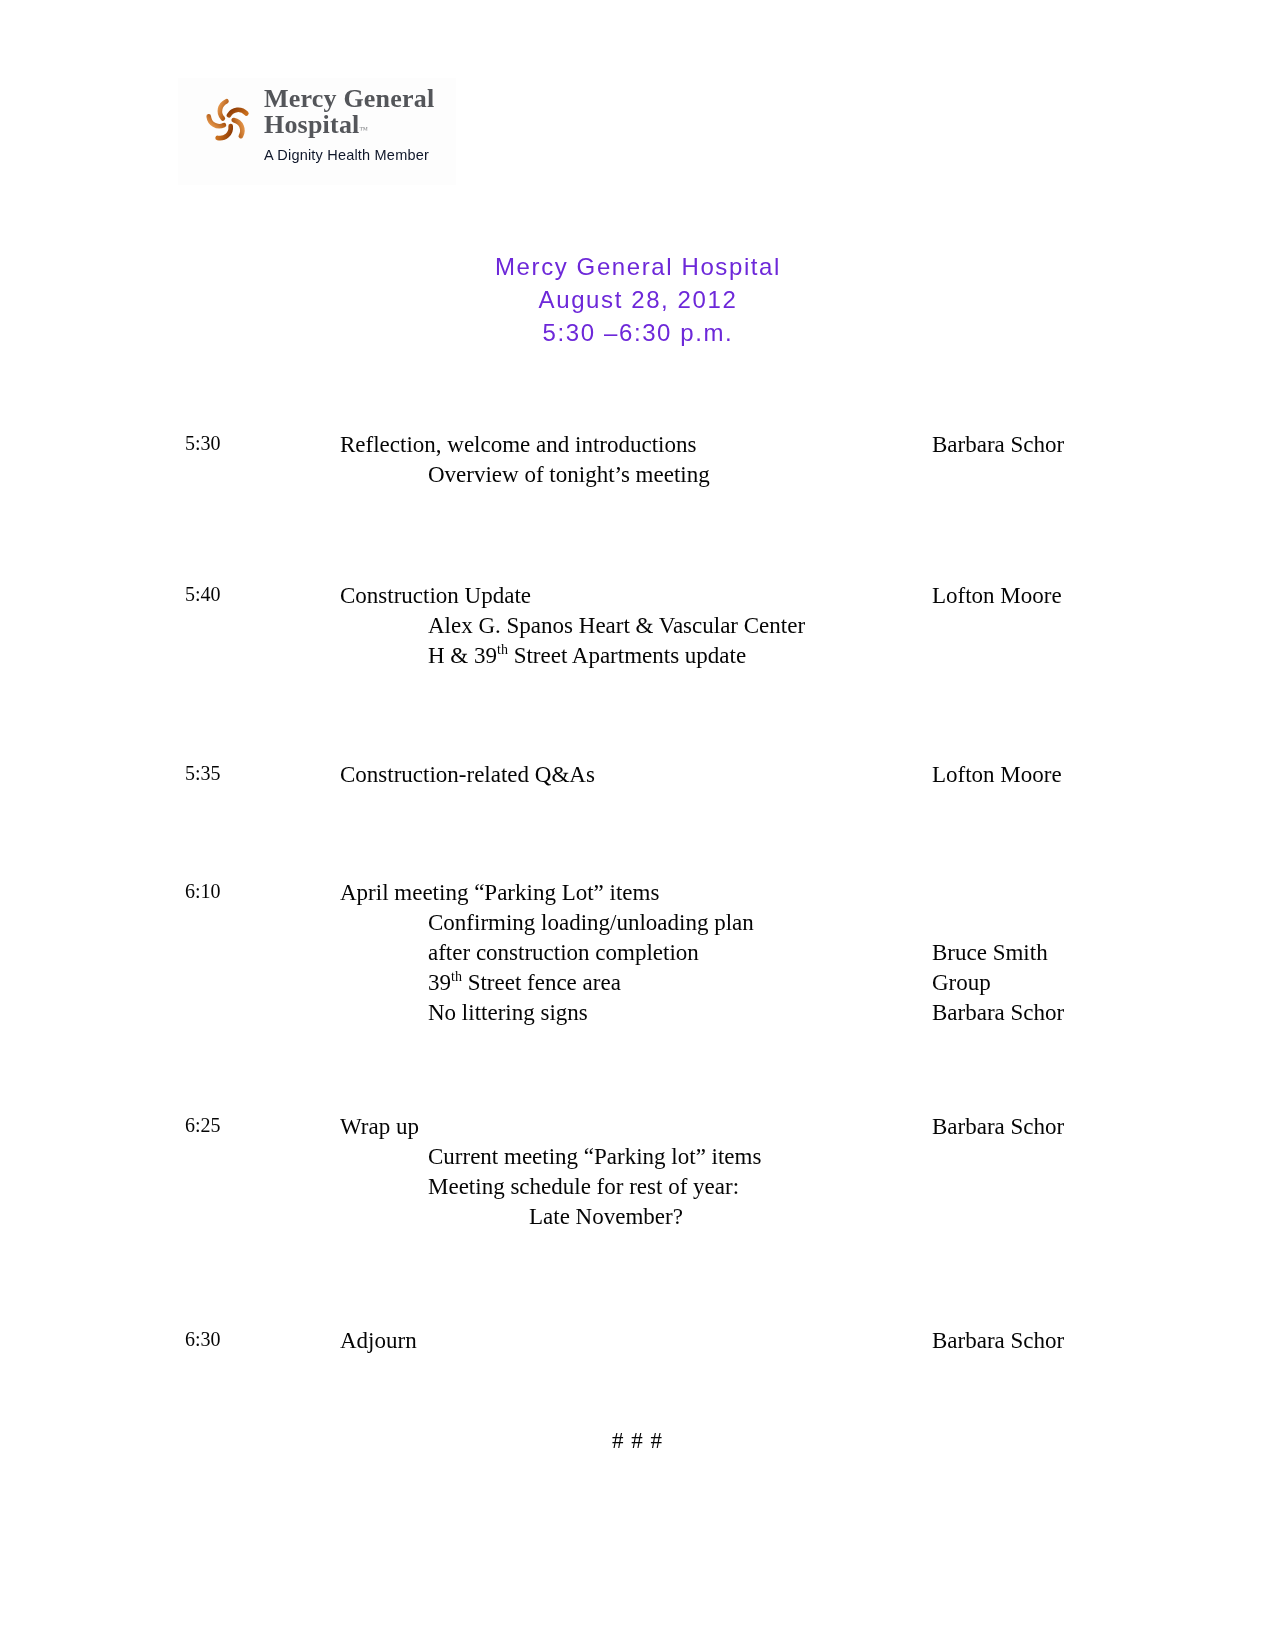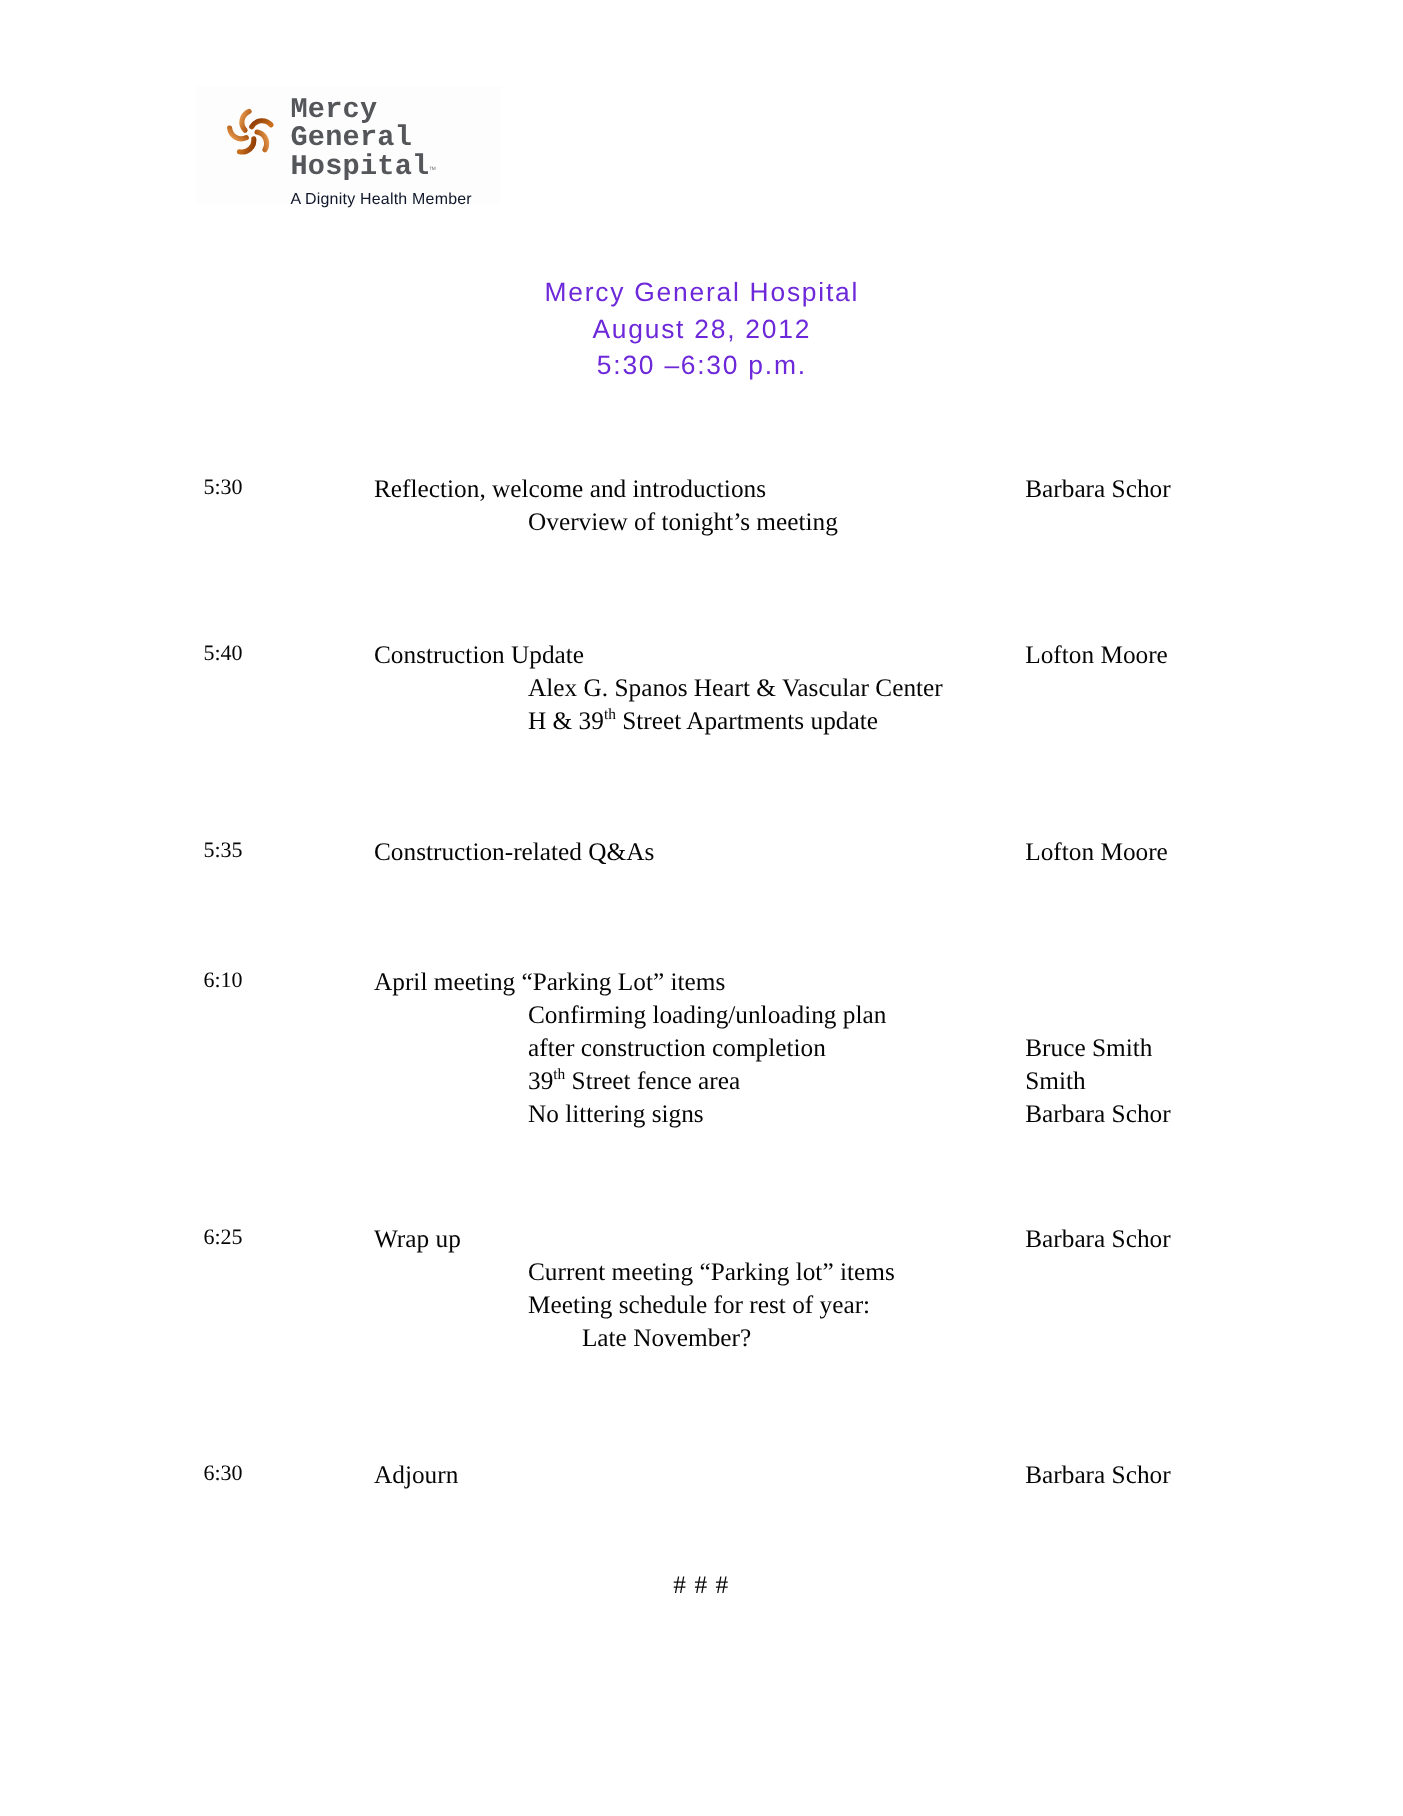--- a/index.html
+++ b/index.html
@@ -17,21 +17,21 @@
     position:absolute;
     left:178px; top:78px;
     width:278px; height:107px;
     background:#fdfdfd;
     display:flex;
     align-items:flex-start;
   }
   .logo-icon{margin:12px 10px 0 24px;flex:0 0 auto;}
   .logo-text{padding-top:8px;}
   .logo-name{
-    font-family:Liberation Mono, monospace;
+    font-family:Liberation Serif, serif;
     font-weight:700;
     font-size:26px;
     line-height:26px;
     color:#54565a;
     letter-spacing:0.2px;
   }
   .tm{font-size:9px;font-weight:400;color:#85878a;}
   .logo-tagline{
     font-family:"Liberation Sans","DejaVu Sans",sans-serif;
     font-size:14.5px;
@@ -57,21 +57,21 @@
   .row{position:relative;height:30px;}
   .time{
     position:absolute;left:185px;top:0;
     font-size:20px;white-space:nowrap;
   }
   .item{
     position:absolute;top:0;
     font-size:23px;white-space:nowrap;
   }
   .ind0{left:340px;}
-  .ind1{left:480px;}
+  .ind1{left:428px;}
   .ind2{left:529px;}
   .presenter{
     position:absolute;left:932px;top:0;
     font-size:23px;white-space:nowrap;
   }
   .sup{font-size:14px;position:relative;top:-9px;}
   
   .footer{
     position:absolute;top:1428px;left:0;width:1275px;
     text-align:center;font-size:23px;letter-spacing:1px;
@@ -157,21 +157,21 @@
     </div>
     <div class="row">
       <span class="item ind1">Confirming loading/unloading plan</span>
     </div>
     <div class="row">
       <span class="item ind1">after construction completion</span>
       <span class="presenter">Bruce Smith</span>
     </div>
     <div class="row">
       <span class="item ind1"><span>39</span><span class="sup">th</span><span> Street fence area</span></span>
-      <span class="presenter">Smith</span>
+      <span class="presenter">Group</span>
     </div>
     <div class="row">
       <span class="item ind1">No littering signs</span>
       <span class="presenter">Barbara Schor</span>
     </div>
   </div>
 
   <div class="section" style="top:1114px">
     <div class="row">
       <span class="time">6:25</span>

